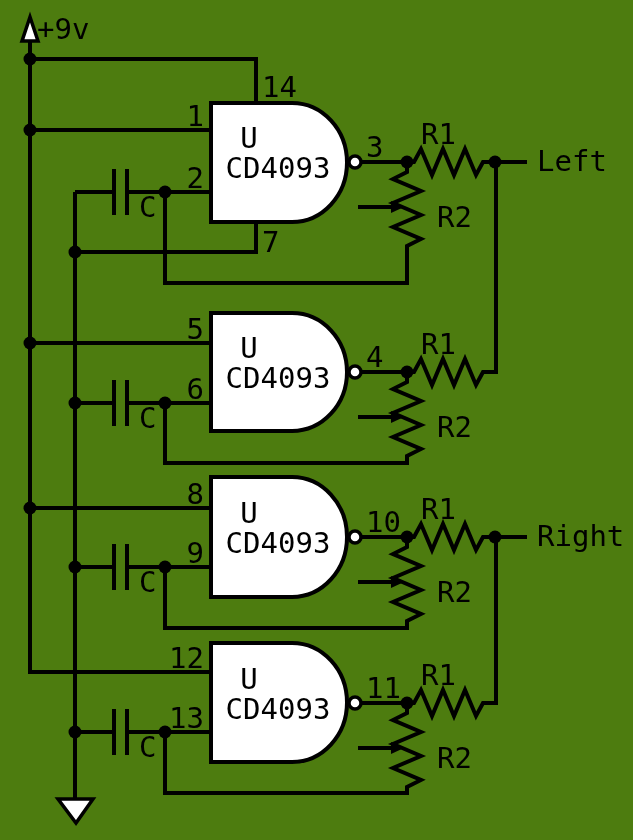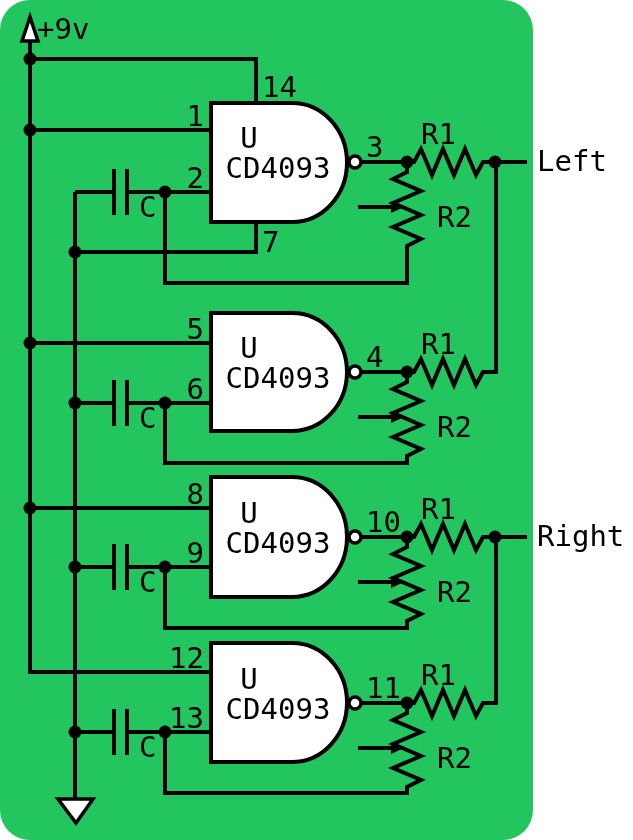--- a/index.html
+++ b/index.html
@@ -1,16 +1,16 @@
 <!DOCTYPE html>
 <html><head>
 <meta charset="utf-8">
 <style>
   html,body{margin:0;padding:0;background:#ffffff;}
-  .page{width:533px;height:840px;background:#22c55e;border-radius:30px;}
+  .page{width:633px;height:840px;background:#4d7c0f;}
   svg{display:block;}
   .w{stroke:#000;stroke-width:4;fill:none;stroke-linejoin:miter;}
   .sym{fill:#fff;stroke:#000;stroke-width:3.5;stroke-linejoin:miter;}
   .gate{fill:#fff;stroke:#000;stroke-width:4;}
   .bub{fill:#fff;stroke:#000;stroke-width:3.5;}
   .dot{fill:#000;stroke:none;}
   .head{fill:#000;stroke:none;}
   text{font-family:"DejaVu Sans Mono","Liberation Mono",monospace;font-size:29px;fill:#000;}
   .tm{text-anchor:middle;}
   .te{text-anchor:end;}

